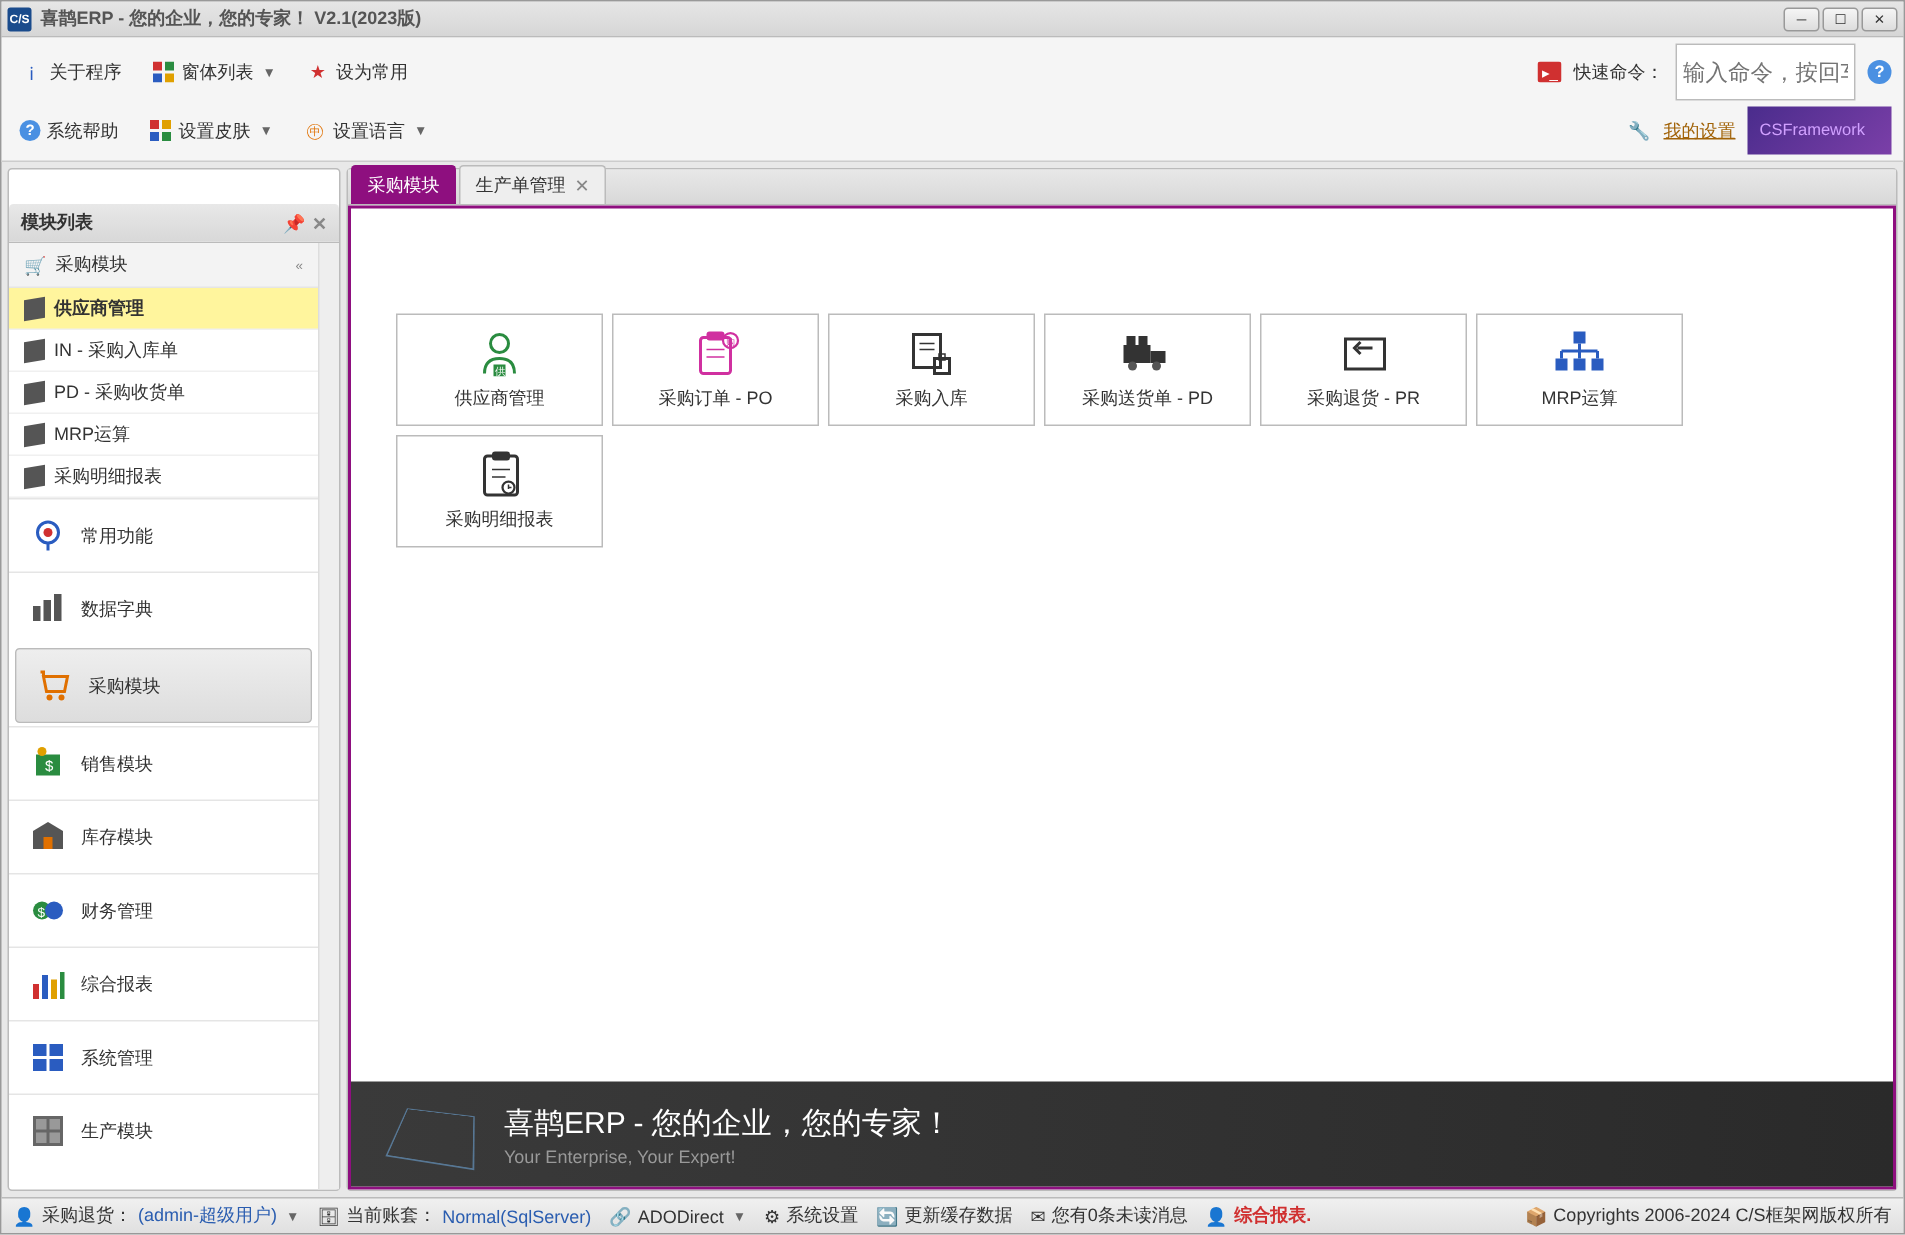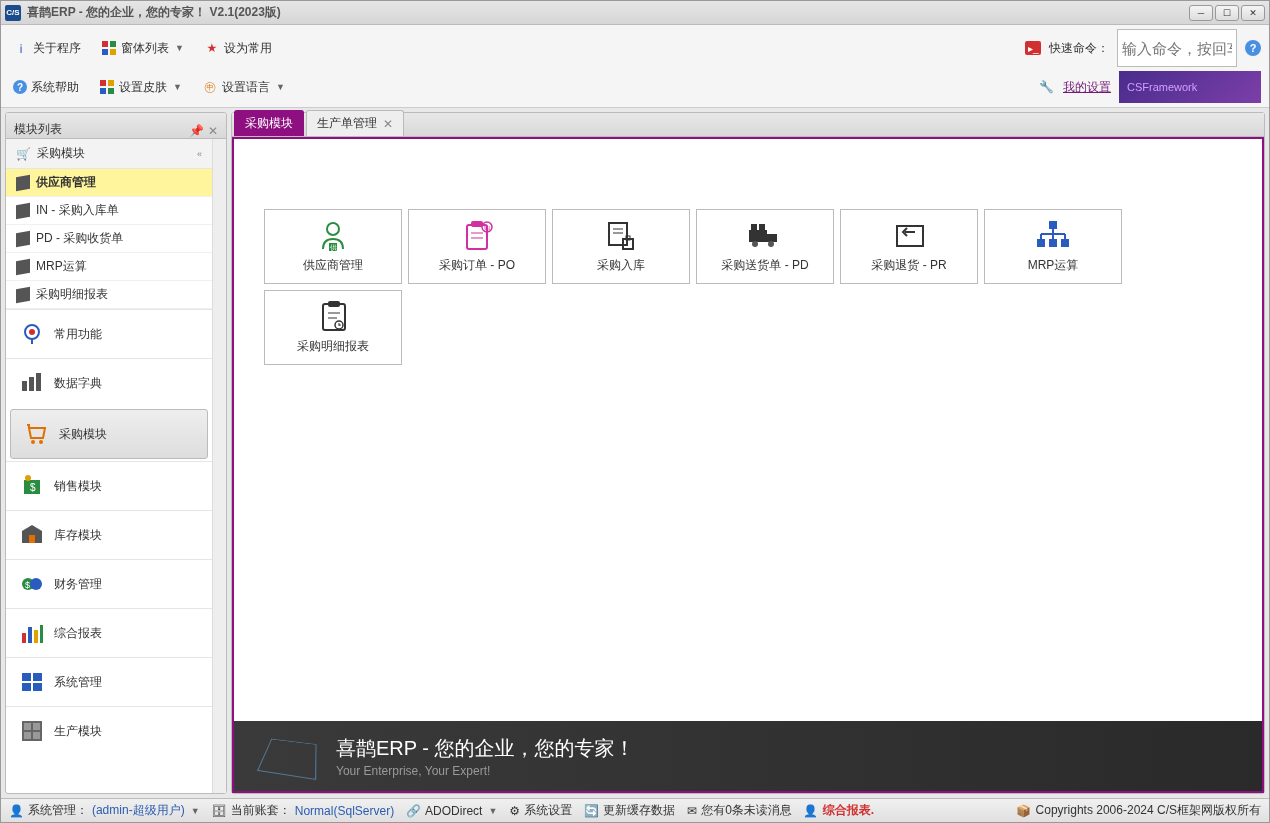--- a/index.html
+++ b/index.html
@@ -14,29 +14,29 @@
 
 
 .toolbar { background:#f5f5f5; padding:4px 8px; display:flex; flex-direction:column; gap:4px; border-bottom:1px solid #ccc; }
 .toolbar-row { display:flex; align-items:center; gap:12px; }
 .tb-btn { display:inline-flex; align-items:center; gap:4px; cursor:pointer; padding:2px 4px; }
 .tb-icon { width:16px; height:16px; display:inline-flex; align-items:center; justify-content:center; }
 .dd { font-size:9px; color:#666; margin-left:2px; }
 .toolbar-right { margin-left:auto; display:flex; align-items:center; gap:8px; }
 .cmd-input { width:120px; height:38px; border:1px solid #bbb; padding:0 4px; font-size:15px; color:#999; }
 .help-circle { width:16px; height:16px; background:#4a90e2; color:#fff; border-radius:50%; display:flex; align-items:center; justify-content:center; font-size:11px; font-weight:bold; }
-.my-settings { color:#701a75; text-decoration:underline; cursor:pointer; }
-.csf-logo { width:142px; height:32px; background:linear-gradient(135deg,#4a2c8c,#7b3fa8); color:#d0a0ff; display:flex; align-items:center; padding:0 8px; font-size:11px; }
+.my-settings { color:#a16207; text-decoration:underline; cursor:pointer; }
+.csf-logo { width:96px; height:32px; background:linear-gradient(135deg,#4a2c8c,#7b3fa8); color:#d0a0ff; display:flex; align-items:center; padding:0 8px; font-size:11px; }
 
 
 .body { flex:1; display:flex; overflow:hidden; padding:4px; gap:4px; }
 
 
 .sidebar { width:222px; background:#fff; border:1px solid #bbb; display:flex; flex-direction:column; border-radius:3px; }
-.sidebar-header { height:26px; background:linear-gradient(#e8e8e8,#d8d8d8); display:flex; align-items:flex-end; padding:0 8px; font-weight:normal; border-bottom:1px solid #bbb; border-radius:3px 3px 0 0; }
+.sidebar-header { height:26px; background:linear-gradient(#e8e8e8,#d8d8d8); display:flex; align-items:center; padding:0 8px; font-weight:bold; border-bottom:1px solid #bbb; border-radius:3px 3px 0 0;margin-top:23px; }
 .pin { margin-left:auto; display:flex; gap:4px; }
 .pin span { cursor:pointer; color:#888; }
 .sidebar-body { flex:1; display:flex; overflow:hidden; }
 .sidebar-tree { flex:1; overflow-y:auto; }
 .sidebar-scroll { width:14px; background:#eee; border-left:1px solid #ddd; }
 
 .tree-mod-head { display:flex; align-items:center; gap:6px; padding:6px 10px; background:#f3f3f3; border-bottom:1px solid #e5e5e5; cursor:pointer; }
 .tree-mod-head .chev { margin-left:auto; font-size:9px; color:#888; }
 .tree-item { display:flex; align-items:center; gap:6px; padding:5px 10px; cursor:pointer; border-bottom:1px solid #f0f0f0; }
 .tree-item.active { background:#fff59d; font-weight:bold; }
@@ -401,21 +401,21 @@
           <div class="fb-sub">Your Enterprise, Your Expert!</div>
         </div>
       </div>
     </div>
   </div>
 </div>
 
 <div class="statusbar">
   <div class="status-seg">
     <span>👤</span>
-    <span>系统管理：</span>
+    <span>采购退货：</span>
     <span class="status-blue">(admin-超级用户)</span>
     <span class="dd">▼</span>
   </div>
   <div class="status-seg">
     <span>🗄</span>
     <span>当前账套：</span>
     <span class="status-blue">Normal(SqlServer)</span>
   </div>
   <div class="status-seg">
     <span>🔗</span>

